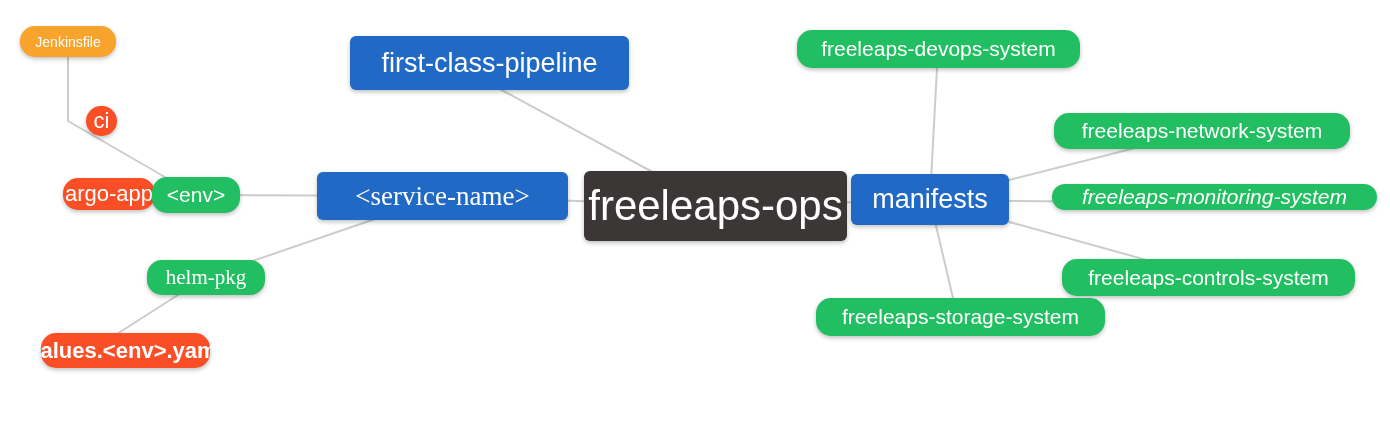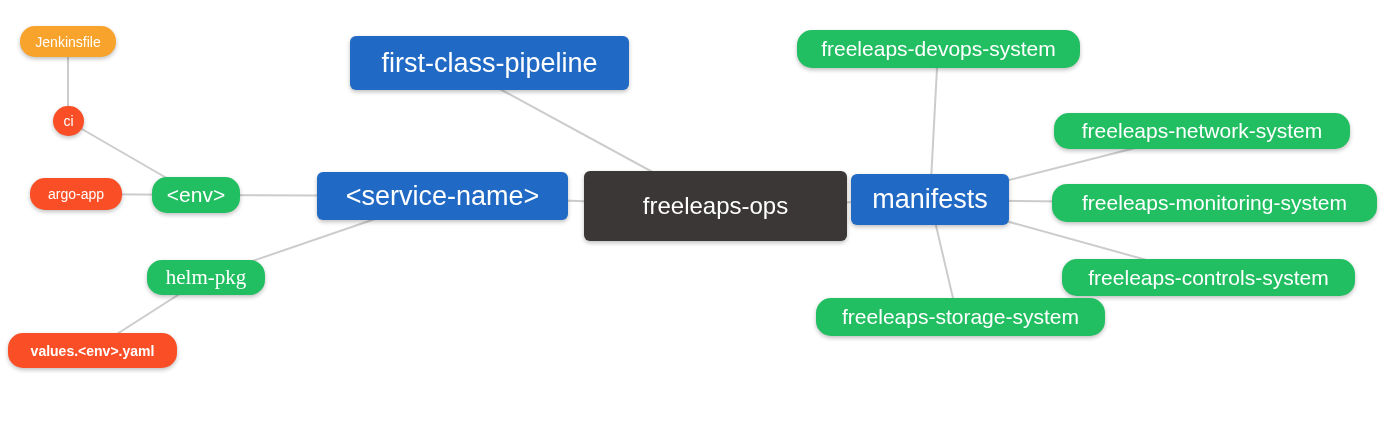--- a/index.html
+++ b/index.html
@@ -32,40 +32,40 @@
     display: flex;
     align-items: center;
     justify-content: center;
     color: #ffffff;
     white-space: nowrap;
     border-radius: 15px;
     box-shadow: 0 2px 4px rgba(0,0,0,0.25);
     cursor: pointer;
     z-index: 2;
   }
-  .lv-root { background: var(--root, #3b3737); font-size: 24px; border-radius: 6px; }
+  .lv-root { background: var(--root, #3b3737); font-size: 42px; border-radius: 6px; }
   .lv1 { background: var(--level1, #2069c4); font-size: 27px; border-radius: 6px; }
   .lv2 { background: var(--level2, #21bf61); font-size: 21px; }
-  .lv3 { background: var(--level3, #fa4f26); font-size: 14px; }
+  .lv3 { background: var(--level3, #fa4f26); font-size: 22px; margin-left: 33px; }
   .lv4 { background: var(--level4, #f8a32b); font-size: 14px; }
 
   
   #n-jenkinsfile   { left: 20px;   top: 26px;  width: 96px;  height: 31px; }
   #n-ci            { left: 53px;   top: 106px; width: 31px;  height: 30px; }
   #n-argo-app      { left: 30px;   top: 178px; width: 92px;  height: 32px; }
   #n-env           { left: 152px;  top: 177px; width: 88px;  height: 36px; }
   #n-helm-pkg      { left: 147px;  top: 260px; width: 118px; height: 35px; font-family: Liberation Serif, serif; }
   #n-values        { left: 8px;    top: 333px; width: 169px; height: 35px; font-weight: bold; }
   #n-fcp           { left: 330px;  top: 36px;  width: 279px; height: 54px; margin-left: 20px; }
-  #n-service       { left: 317px;  top: 172px; width: 251px; height: 48px; }
+  #n-service       { left: 317px;  top: 172px; width: 251px; height: 48px; font-family: Liberation Serif, serif; }
   #n-ops           { left: 584px;  top: 171px; width: 263px; height: 70px; }
   #n-manifests     { left: 851px;  top: 174px; width: 158px; height: 51px; text-align: right; }
   #n-devops        { left: 797px;  top: 30px;  width: 283px; height: 38px; }
   #n-network       { left: 1054px; top: 113px; width: 296px; height: 36px; }
-  #n-monitoring    { left: 1052px; top: 184px; width: 325px; height: 38px; }
+  #n-monitoring    { left: 1052px; top: 184px; width: 325px; height: 26px; font-style: italic; }
   #n-controls      { left: 1062px; top: 259px; width: 293px; height: 37px; }
   #n-storage       { left: 816px;  top: 298px; width: 289px; height: 38px; }
 </style>
 </head>
 <body>
 
 <div class="canvas">
 
   <svg class="edges" viewBox="0 0 1390 421" xmlns="http://www.w3.org/2000/svg">
     <line class="edge" x1="68" y1="41" x2="68" y2="121"></line>

